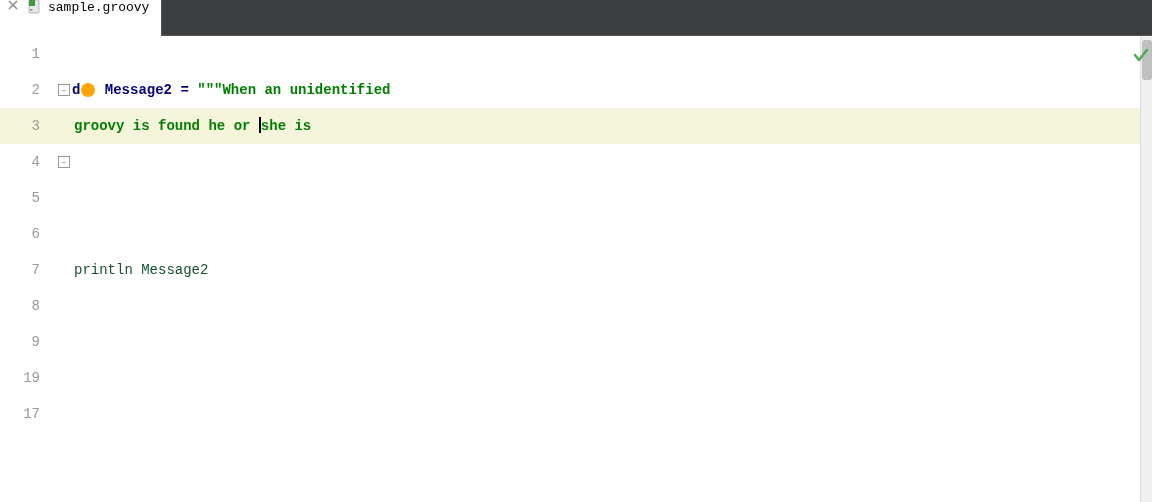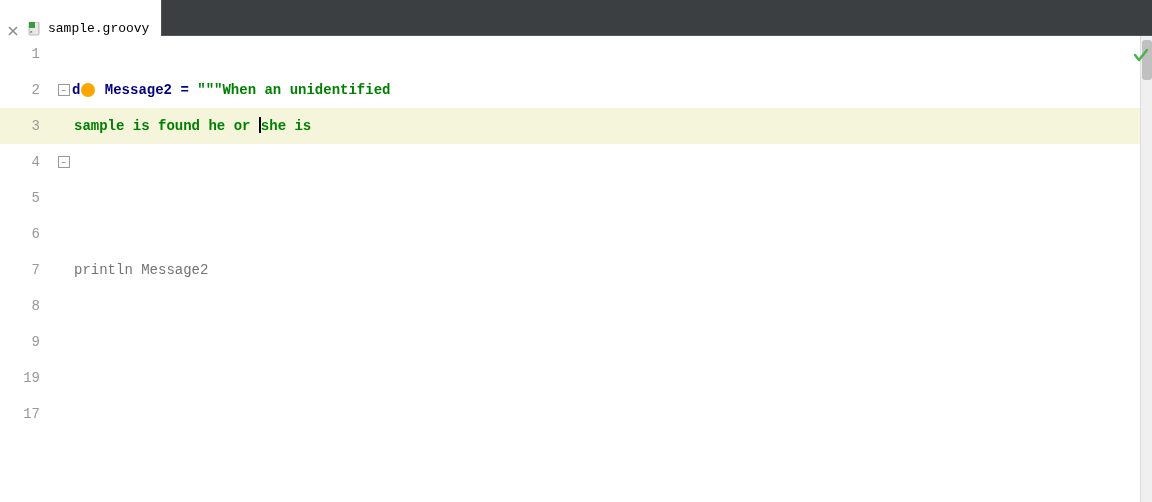--- a/index.html
+++ b/index.html
@@ -34,21 +34,21 @@
     }
 
     .close-icon-area {
       display: flex;
       align-items: center;
       padding: 0 6px 0 8px;
     }
 
     .tab {
       display: flex;
-      align-items: flex-end;
+      align-items: flex-start;
       background: #4e5254;
       height: 36px;
       padding: 0 12px 0 8px;
       border-right: 1px solid #555;
       gap: 6px;
       cursor: pointer;
     }
 
     .tab-active {
       background: #ffffff;
@@ -127,21 +127,21 @@
       color: #000080;
       font-weight: bold;
     }
 
     .kw-string {
       color: #008000;
       font-weight: bold;
     }
 
     .kw-plain {
-      color: #737373;
+      color: #14532d;
     }
 
     .fold-marker-empty {
       display: inline-block;
       width: 14px;
       height: 12px;
       margin-right: 2px;
     }
 
     .fold-marker-square {
@@ -256,21 +256,21 @@
       <div class="code-line">
         <span class="fold-marker-square">−</span>
         <span class="kw-def">d</span>
         <span style="display:inline-block; width:14px; height:14px; background:#ffa500; border-radius:50%; vertical-align:middle; margin: 0 1px; flex-shrink:0;"></span>
         <span class="kw-def"> Message2 = </span>
         <span class="kw-string">"""When an unidentified</span>
       </div>
 
       <div class="code-line highlighted">
         <span class="fold-marker-empty"></span>
-        <span class="kw-string">sample is found he or </span>
+        <span class="kw-string">groovy is found he or </span>
         <span class="cursor-text"></span>
         <span class="kw-string">she is</span>
       </div>
 
       <div class="code-line">
         <span class="fold-marker-square">−</span>
       </div>
 
       <div class="code-line">&nbsp;</div>
 

